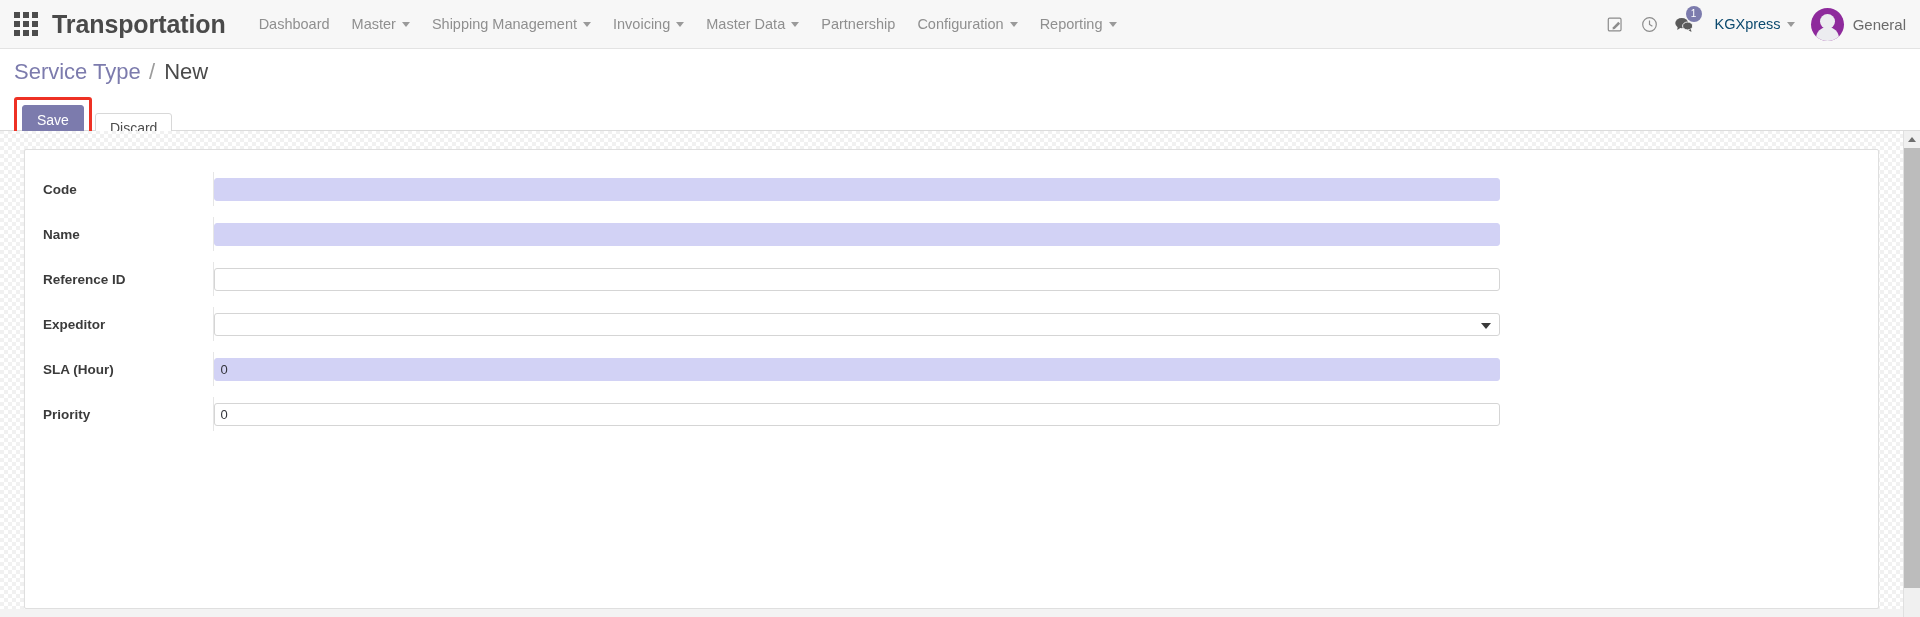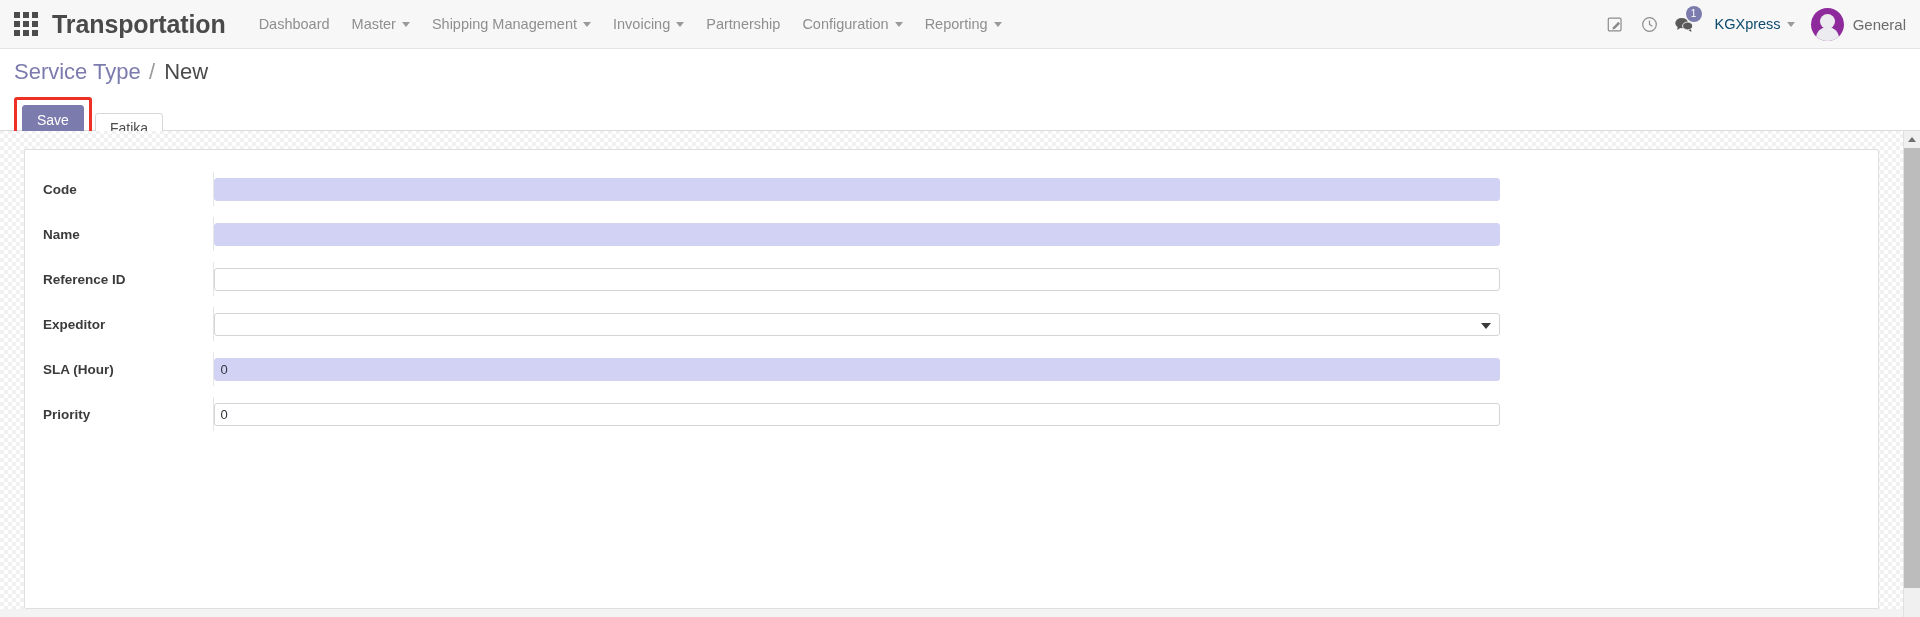--- a/index.html
+++ b/index.html
@@ -322,20 +322,24 @@
     </div>
     <div class="menu-item">
       <span>Shipping Management</span>
       <span class="caret"></span>
     </div>
     <div class="menu-item">
       <span>Invoicing</span>
       <span class="caret"></span>
     </div>
     <div class="menu-item">
+      <span>Master Data</span>
+      <span class="caret"></span>
+    </div>
+    <div class="menu-item">
       <span>Partnership</span>
     </div>
     <div class="menu-item">
       <span>Configuration</span>
       <span class="caret"></span>
     </div>
     <div class="menu-item">
       <span>Reporting</span>
       <span class="caret"></span>
     </div>
@@ -386,21 +390,21 @@
   <div class="breadcrumb">
     <span>Service Type</span>
     <span class="sep">/</span>
     <span class="current">New</span>
   </div>
 
   <div class="btn-row">
     <div class="save-wrap">
       <button class="btn btn-primary">Save</button>
     </div>
-    <button class="btn btn-default">Fatika</button>
+    <button class="btn btn-default">Discard</button>
   </div>
 </div>
 
 <div class="content">
 
   <div class="o-form-sheet">
     <div class="form-inner">
       <table class="form-table">
 
         <tbody>

